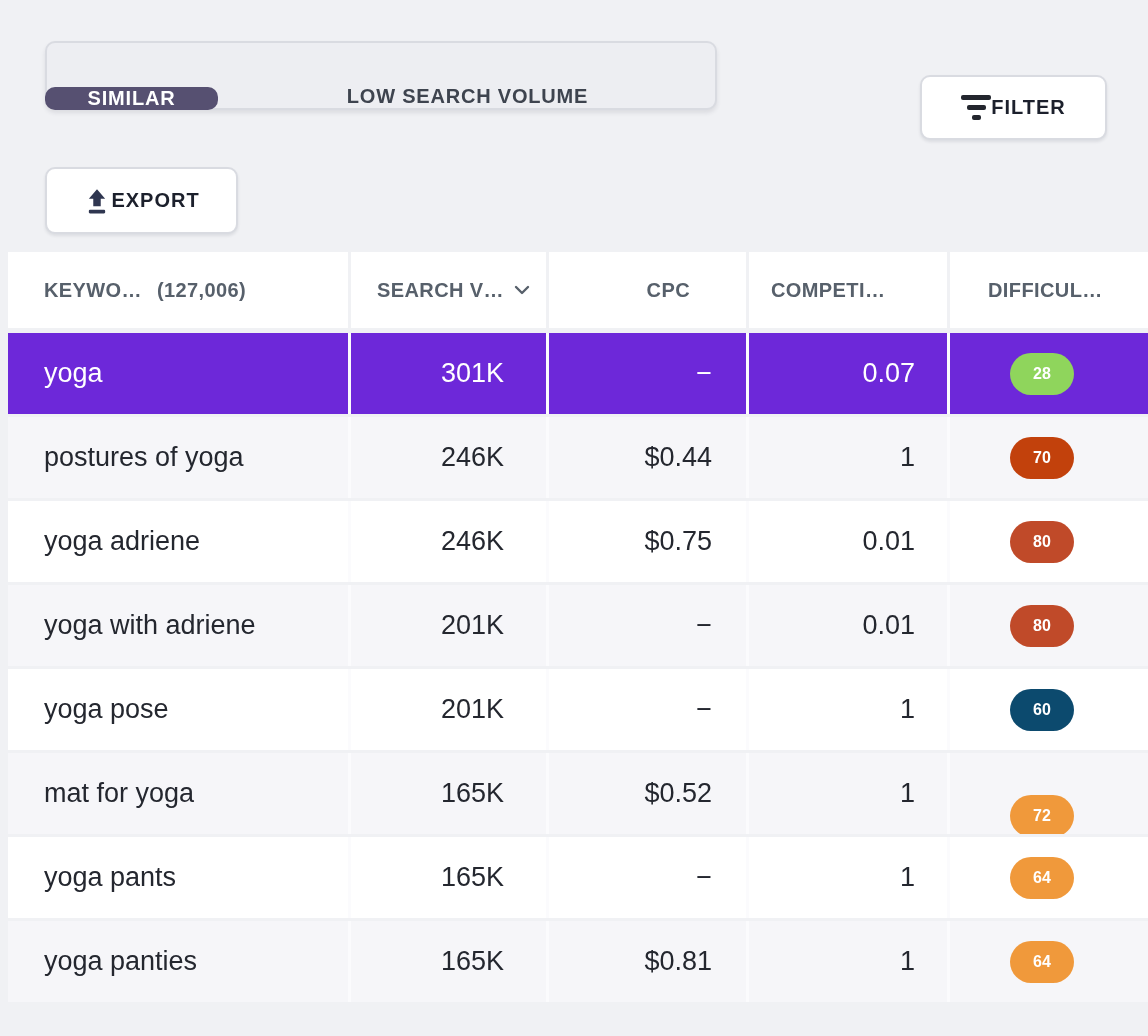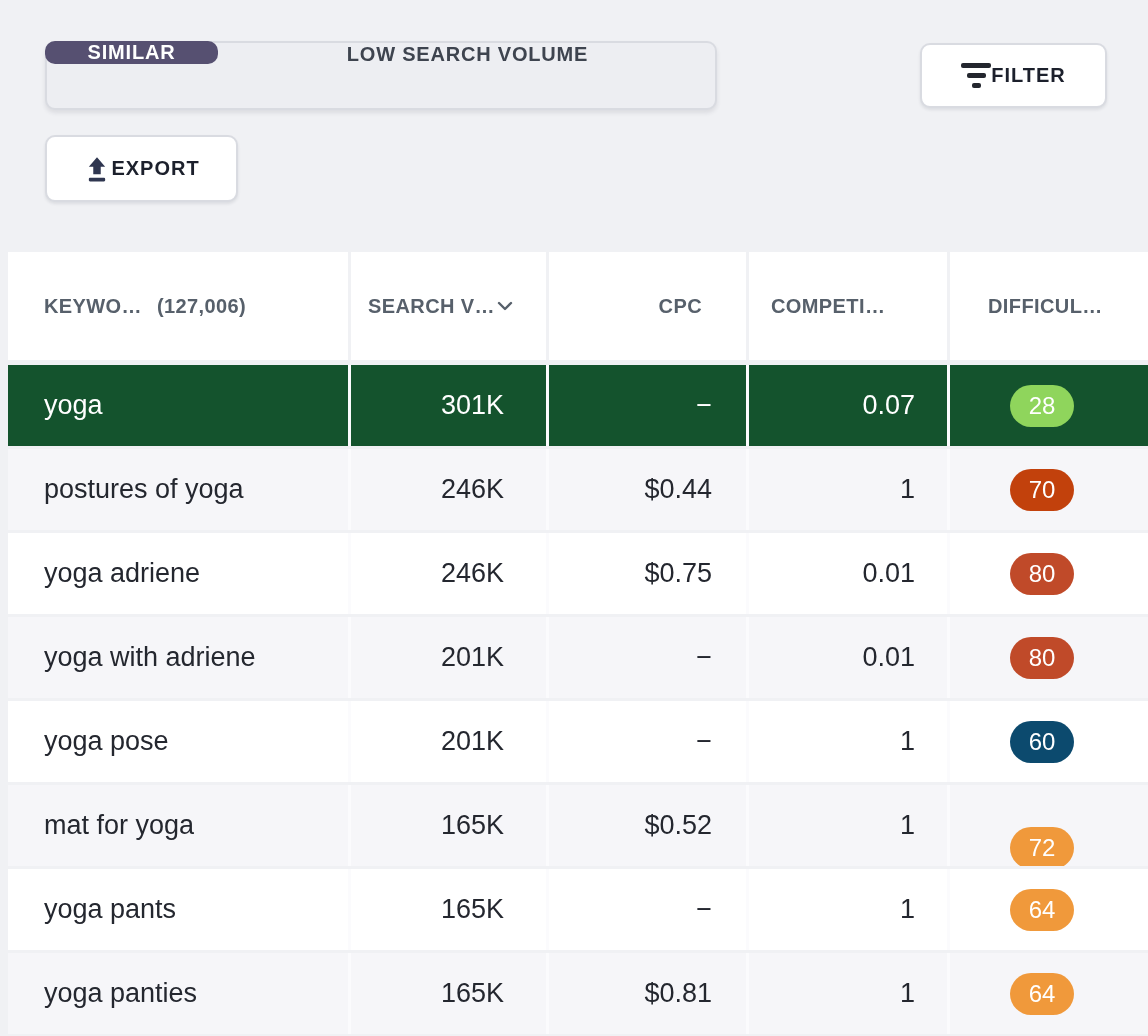--- a/index.html
+++ b/index.html
@@ -13,21 +13,21 @@
   
   .toolbar { position:relative; height:252px; }
 
   .tabs {
     position:absolute; left:45px; top:41px;
     width:672px; height:69px;
     background:#edeef2;
     border:2px solid #d9dbe1;
     border-radius:10px;
     box-shadow:0 3px 4px rgba(40,44,63,.10);
-    display:flex; align-items:flex-start;
+    display:flex; align-items:flex-end;
   }
   .tab {
     display:flex; align-items:center; justify-content:center;
     font-size:20px; font-weight:600; letter-spacing:.8px;
     color:#3e444f; cursor:pointer;
   }
   .tab.active {
     background:#565071; color:#ffffff;
     border-radius:10px;
     margin:-2px 0 -2px -2px;
@@ -38,69 +38,69 @@
   .tab-divider { width:2px; background:#c9cbd3; margin:12px 0; }
 
   .btn {
     position:absolute;
     background:#ffffff;
     border:2px solid #d9dbe1;
     border-radius:10px;
     box-shadow:0 2px 3px rgba(44,48,66,.10);
     display:flex; align-items:center; justify-content:center;
     font-size:20px; font-weight:700; letter-spacing:1px;
-    color:#1c202c; cursor:pointer; 
+    color:#1c202c; cursor:pointer; margin-top:32px;
   }
   .btn-filter { left:920px; top:43px; width:187px; height:65px; }
   .btn-export { left:45px;  top:135px; width:193px; height:67px; }
 
   .funnel-icon { display:flex; flex-direction:column; align-items:center; gap:5px; }
   .funnel-icon span { display:block; height:5px; border-radius:2px; background:#23262e; }
   .funnel-icon .f1 { width:30px; } .funnel-icon .f2 { width:19px; } .funnel-icon .f3 { width:9px; }
 
   
   .table { padding-left:8px; }
   .hrow, .row { display:flex; gap:3px; }
 
-  .hrow { height:108px; margin-bottom:5px; }
+  .hrow { height:76px; margin-bottom:5px; }
   .hcell {
     background:#ffffff;
     display:flex; align-items:center;
     font-size:20px; font-weight:700; letter-spacing:.4px;
     color:#57606b; white-space:nowrap;
   }
   .c1 { width:340px; } .c2 { width:195px; } .c3 { width:197px; }
   .c4 { width:198px; } .c5 { width:198px; }
 
   .hcell.c1 { padding-left:36px; gap:15px; }
-  .hcell.c2 { justify-content:center; padding-right:16px; gap:2px; cursor:pointer; }
-  .hcell.c3 { justify-content:flex-end; padding-right:44px; }
+  .hcell.c2 { justify-content:flex-end; padding-right:16px; gap:10px; cursor:pointer; }
+  .hcell.c3 { justify-content:flex-end; padding-right:56px; }
   .hcell.c4 { padding-left:22px; }
   .hcell.c5 { padding-left:38px; }
 
   .row { height:81px; margin-bottom:3px; background:#fbfbfd; cursor:pointer; }
   .cell {
     display:flex; align-items:center;
     font-size:27px; color:#24272f; background:#ffffff;
     white-space:nowrap; overflow:hidden;
   }
   .row.shaded .cell { background:#f6f6f9; }
-  .row.selected .cell { background:#14532d; color:#ffffff; }
+  .row.selected .cell { background:#6d28d9; color:#ffffff; }
 
   .cell.c1 { padding-left:36px; }
   .cell.c2 { justify-content:flex-end; padding-right:42px; }
   .cell.c3 { justify-content:flex-end; padding-right:34px; }
   .cell.c4 { justify-content:flex-end; padding-right:32px; }
   .cell.c5 { padding-left:60px; }
 
   .badge {
     min-width:64px; height:42px; padding:0 17px;
     border-radius:21px;
     display:flex; align-items:center; justify-content:center;
-    font-size:24px; font-weight:400; color:#ffffff;
+    font-size:16px; font-weight:700; color:#ffffff;
   }
 </style>
 </head>
 <body>
 
 <div class="toolbar">
 
   <div class="tabs">
     <div class="tab active">SIMILAR</div>
     <div class="tab-divider"></div>

